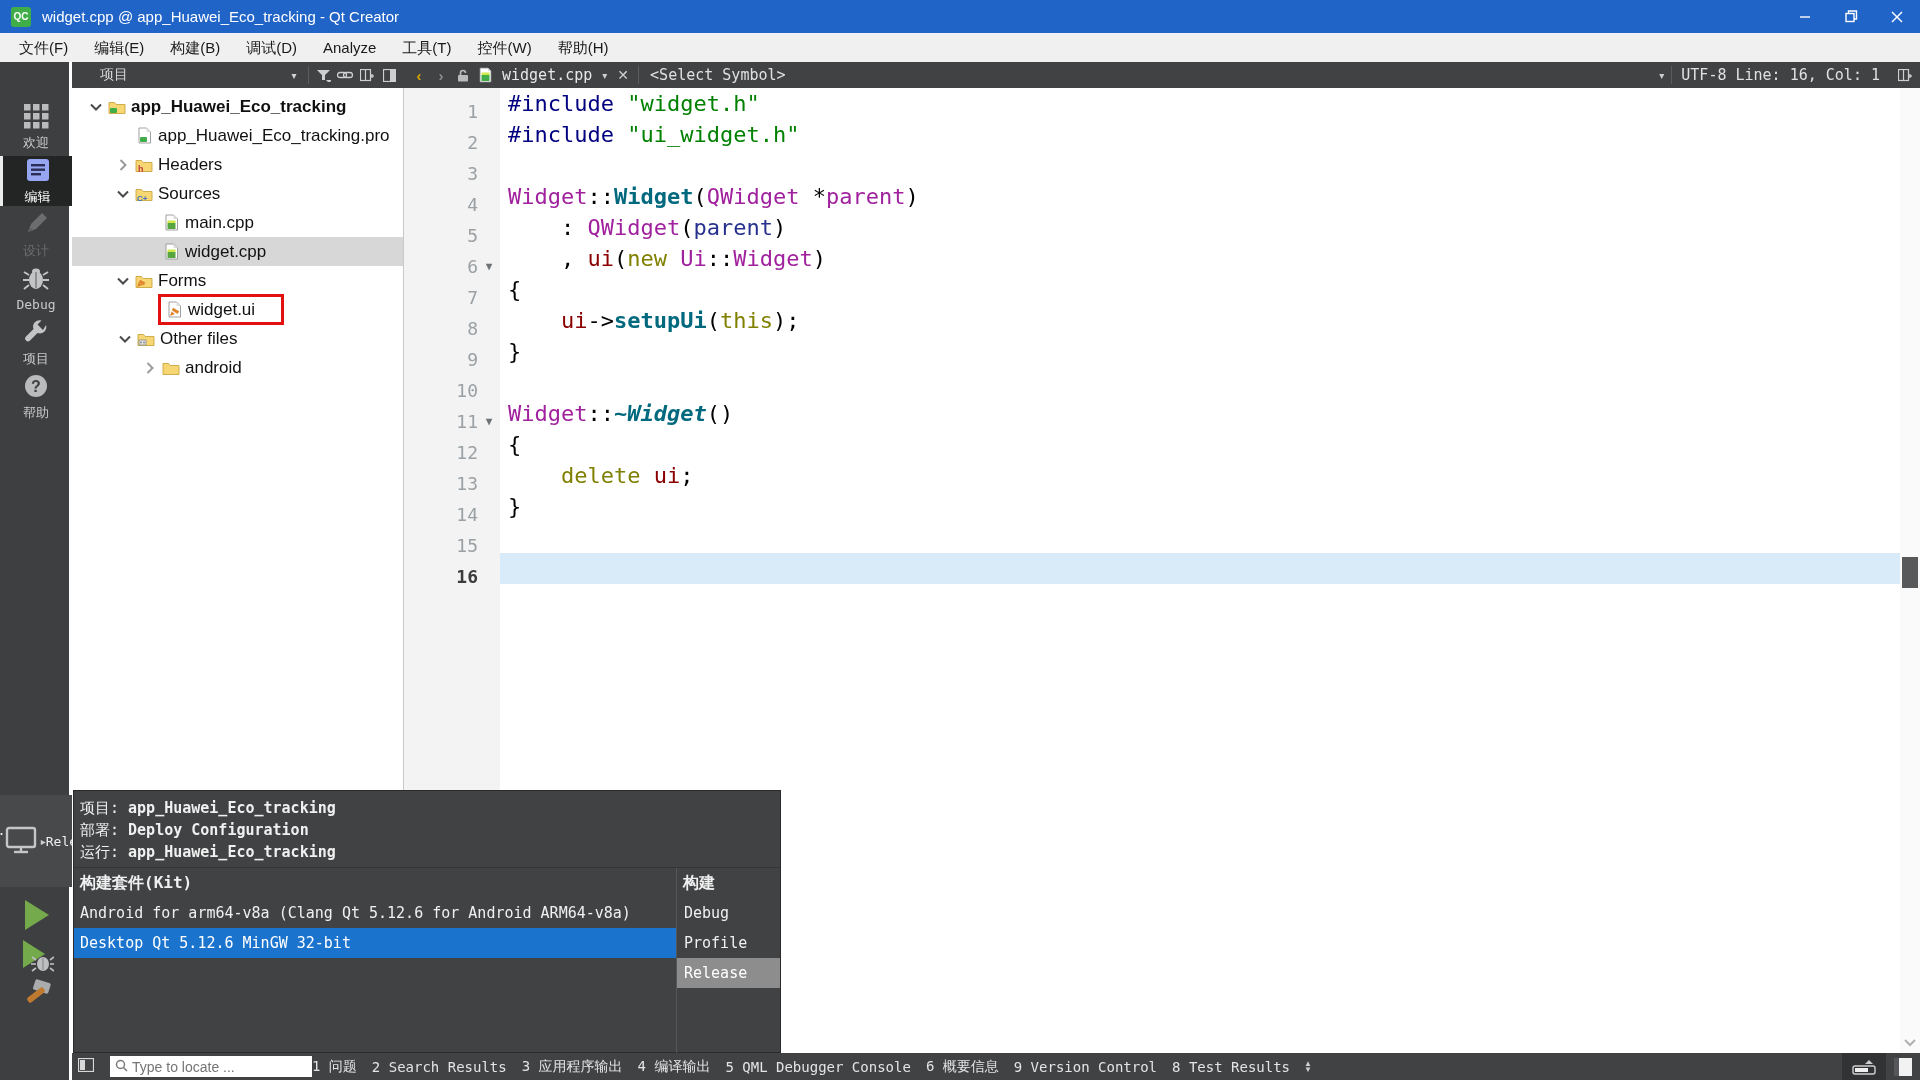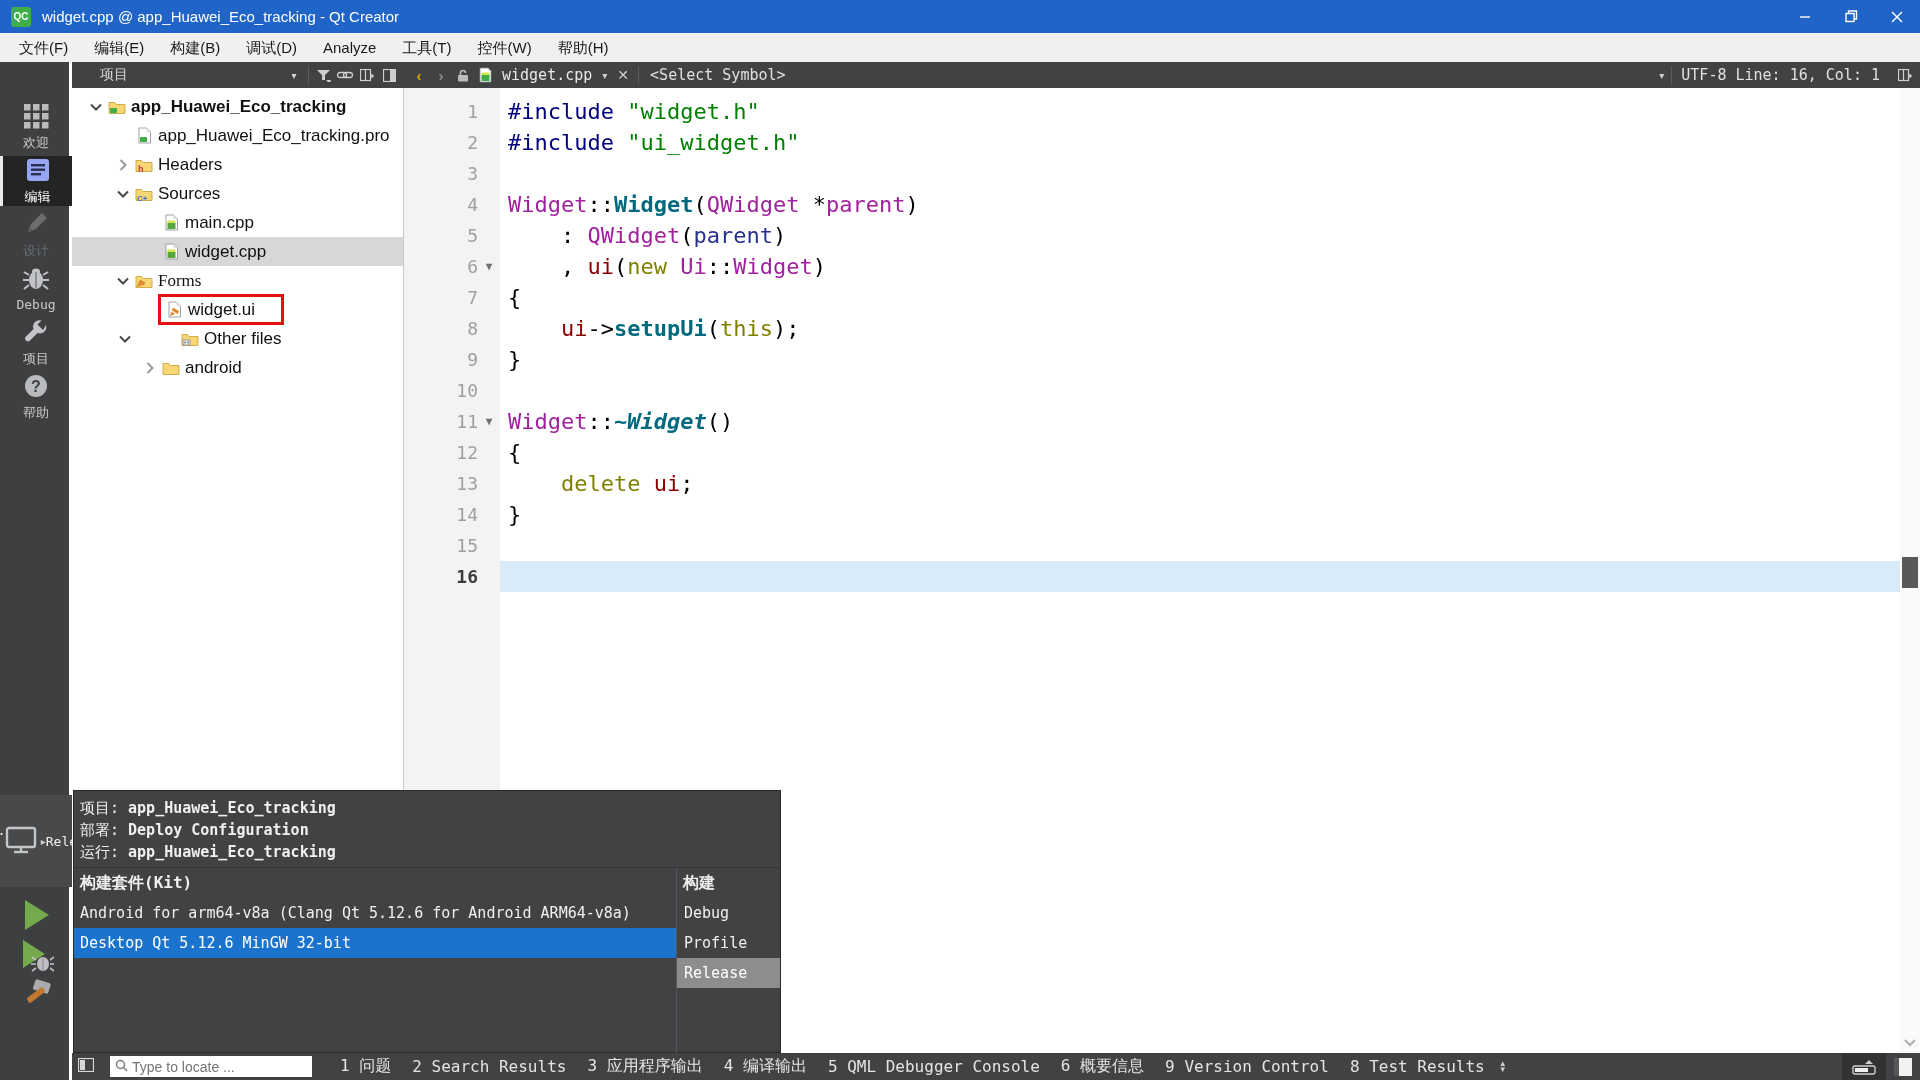--- a/index.html
+++ b/index.html
@@ -75,21 +75,21 @@
     padding:1px 26px 1px 2px; margin-left:-2px; height:31px; }
 
   
   #editor { position:absolute; left:404px; top:88px; width:1516px; height:965px; background:#fff; display:flex; }
   #gutter { width:96px; background:#f3f3f3; padding-top:8px; flex:none; }
   .g-row { height:31px; display:flex; align-items:center; justify-content:flex-end;
     font-family:"DejaVu Sans Mono", monospace; font-size:18px; color:#9aa0a3; }
   .g-num { text-align:right; }
   .g-fold { width:22px; display:flex; align-items:center; justify-content:center; color:#6f7375; font-size:11px; }
   .g-row.cur .g-num { color:#3c3c3c; font-weight:bold; }
-  #code { flex:1; padding-top:8px; position:relative; }
+  #code { flex:1; padding-top:0; position:relative; }
   .c-line { height:31px; display:flex; align-items:center; padding-left:8px;
     font-family:"DejaVu Sans Mono", monospace; font-size:22px; white-space:pre; color:#000; }
   .c-line.cur { background:#d9ebf9; }
   .tk-pre { color:#000080; }
   .tk-str { color:#008000; }
   .tk-type { color:#a0209e; }
   .tk-fn { color:#00697e; font-weight:bold; }
   .tk-fnit { color:#00697e; font-weight:bold; font-style:italic; }
   .tk-kw { color:#808000; }
   .tk-field { color:#8b0000; }
@@ -115,22 +115,22 @@
   .cfg-row { height:30px; line-height:30px; padding-left:7px; }
   .cfg-row.hl { background:#8d8d8d; color:#fff; }
 
   
   #statusbar { position:absolute; left:72px; top:1053px; width:1848px; height:27px;
     background:#404244; display:flex; align-items:center; color:#e4e4e4; }
   #sb-toggle { margin-left:6px; }
   #locator { width:202px; height:21px; background:#fff; margin-left:16px; display:flex; align-items:center; }
   #locator input { border:none; outline:none; width:160px; font-size:14px; color:#555;
     font-family:"Liberation Sans", sans-serif; }
-  #panes { display:flex; align-items:center; margin-left:28px; gap:21px;
-    font-family:"DejaVu Sans Mono", monospace; font-size:16px; }
+  #panes { display:flex; align-items:center; margin-left:0; gap:15px;
+    font-family:"DejaVu Sans Mono", monospace; font-size:14px; }
   #pane-arrows { display:flex; flex-direction:column; line-height:6px; font-size:8px; color:#cfcfcf; margin-left:-6px; }
   #sb-right { margin-left:auto; display:flex; align-items:center; height:100%; }
   #progress-chip { width:44px; height:27px; background:#313335; display:flex; align-items:center; justify-content:center; }
   #panel-toggle-right { width:34px; height:27px; display:flex; align-items:center; justify-content:center; }
 </style>
 </head>
 <body>
 
 <div id="app">
 
@@ -433,21 +433,21 @@
           </span>
           <span class="tr-label">widget.cpp</span>
         </span>
       </div>
       <div class="tree-row" style="padding-left: 41px;">
         <span class="tr-caret">
           <svg width="12" height="8">
             <polyline points="1,1.5 6,6.5 11,1.5" fill="none" stroke="#4a4a4a" stroke-width="2"></polyline>
           </svg>
         </span>
-        <span style="display: inline-flex;  font-family: Liberation Serif, serif;">
+        <span style="display: inline-flex; ">
           <span class="tr-icon">
             <svg width="18" height="16">
               <path d="M1 3.5 h5.5 l1.8 2 H17 v9 H1 z" fill="#f7d674" stroke="#c9a63e" stroke-width="0.9"></path>
               <polygon points="2,14 3.5,9.5 8,12" fill="#e0862e"></polygon>
               <rect x="4" y="8" width="6" height="3" transform="rotate(28 7 9.5)" fill="#e0862e"></rect>
             </svg>
           </span>
           <span class="tr-label">Forms</span>
         </span>
       </div>
@@ -458,21 +458,21 @@
             <svg width="15" height="17">
               <path d="M2 1 h7.5 l4 4 v11 H2 z" fill="#fff" stroke="#969696" stroke-width="0.9"></path>
               <path d="M9.5 1 l4 4 h-4 z" fill="#dedede"></path>
               <polygon points="3,15 4.5,10.5 8,13" fill="#e0862e"></polygon>
               <rect x="5" y="8" width="7" height="3" transform="rotate(32 8 9.5)" fill="#e0862e"></rect>
             </svg>
           </span>
           <span class="tr-label">widget.ui</span>
         </span>
       </div>
-      <div class="tree-row" style="padding-left: 43px; gap: 44px;">
+      <div class="tree-row" style="padding-left: 43px;">
         <span class="tr-caret">
           <svg width="12" height="8">
             <polyline points="1,1.5 6,6.5 11,1.5" fill="none" stroke="#4a4a4a" stroke-width="2"></polyline>
           </svg>
         </span>
         <span style="display: inline-flex; align-items: center;">
           <span class="tr-icon">
             <svg width="18" height="16">
               <path d="M1 3.5 h5.5 l1.8 2 H17 v9 H1 z" fill="#f7d674" stroke="#c9a63e" stroke-width="0.9"></path>
               <rect x="2" y="9" width="7" height="5" fill="#e8e8e8" stroke="#8a8a8a" stroke-width="0.8"></rect>

